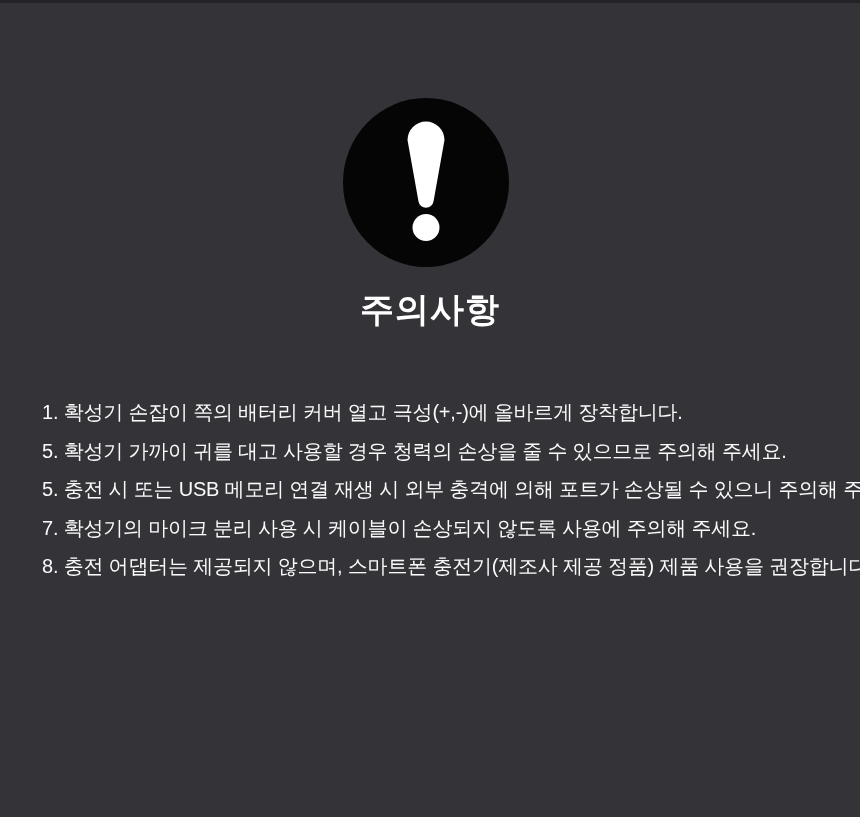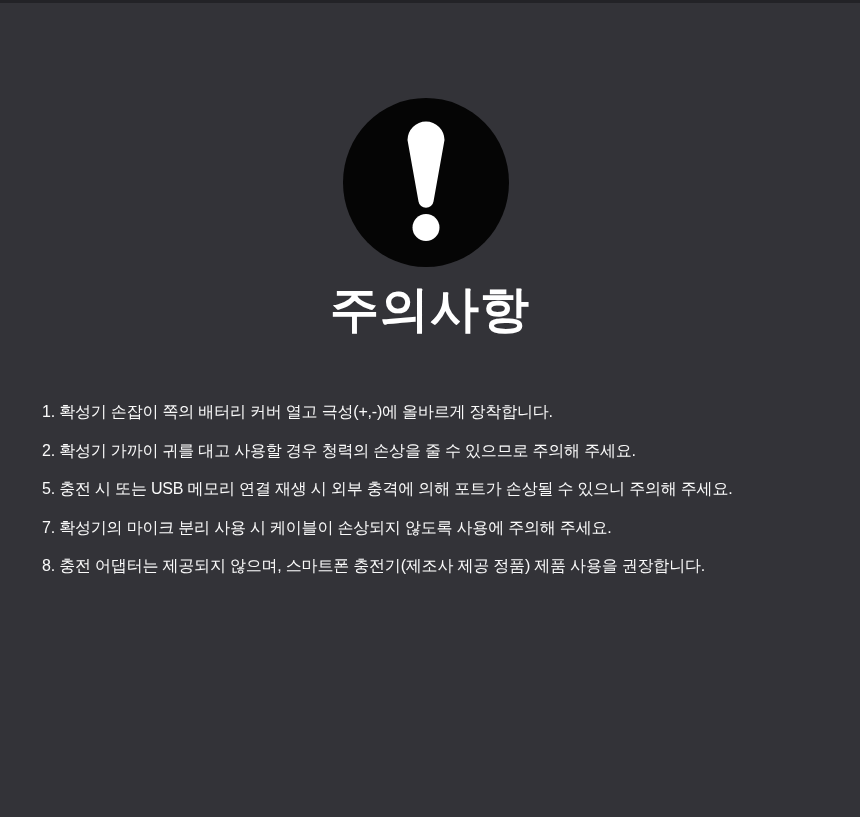--- a/index.html
+++ b/index.html
@@ -32,36 +32,36 @@
     left: 343px;
     width: 166px;
     height: 169px;
   }
   .page-title {
     position: absolute;
     top: 281px;
     left: 0;
     width: 860px;
     text-align: center;
-    font-size: 49px;
+    font-size: 34px;
     line-height: 56px;
     font-weight: 700;
     letter-spacing: 1px;
     color: #ffffff;
     margin: 0;
   }
   .notice-list {
     position: absolute;
     top: 393px;
     left: 42px;
     right: 12px;
     color: #fafafa;
   }
   .notice-line {
-    font-size: 16px;
+    font-size: 20px;
     line-height: 38.5px;
     font-weight: 500;
     letter-spacing: -0.2px;
     white-space: nowrap;
     color: #fafafa;
   }
 </style>
 </head>
 <body>
 
@@ -78,19 +78,19 @@
                a 7.6 7.6 0 0 1 -15 0
                z" fill="#ffffff"></path>
       <circle cx="83" cy="129.5" r="13.5" fill="#ffffff"></circle>
     </svg>
   </div>
 
   <h1 class="page-title">주의사항</h1>
 
   <div class="notice-list">
     <div class="notice-line">1. 확성기 손잡이 쪽의 배터리 커버 열고 극성(+,-)에 올바르게 장착합니다.</div>
-    <div class="notice-line">2. 확성기 가까이 귀를 대고 사용할 경우 청력의 손상을 줄 수 있으므로 주의해 주세요.</div>
+    <div class="notice-line">5. 확성기 가까이 귀를 대고 사용할 경우 청력의 손상을 줄 수 있으므로 주의해 주세요.</div>
     <div class="notice-line">5. 충전 시 또는 USB 메모리 연결 재생 시 외부 충격에 의해 포트가 손상될 수 있으니 주의해 주세요.</div>
     <div class="notice-line">7. 확성기의 마이크 분리 사용 시 케이블이 손상되지 않도록 사용에 주의해 주세요.</div>
     <div class="notice-line">8. 충전 어댑터는 제공되지 않으며, 스마트폰 충전기(제조사 제공 정품) 제품 사용을 권장합니다.</div>
   </div>
 
 </div>
 
 </body></html>

